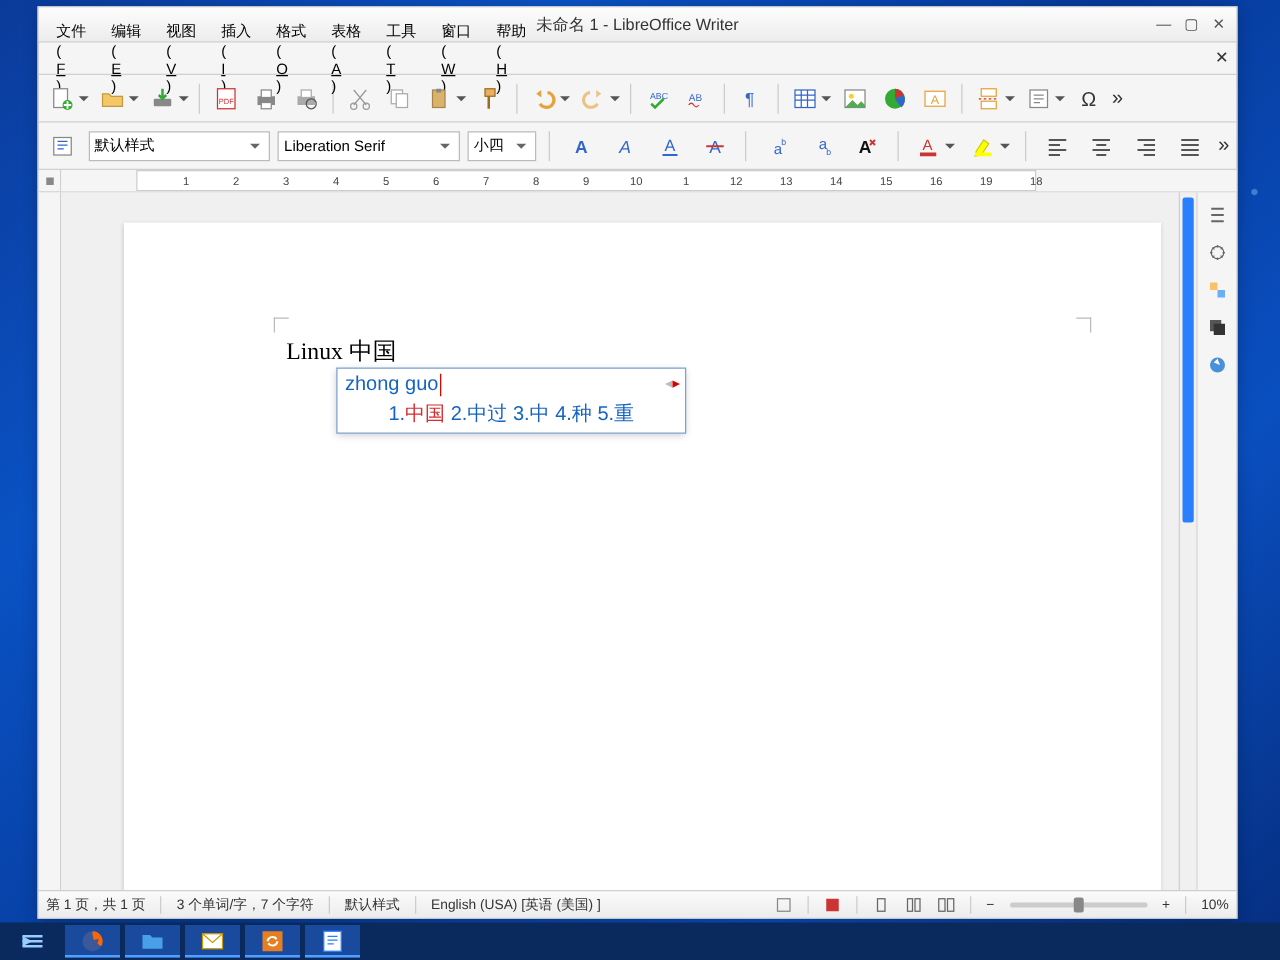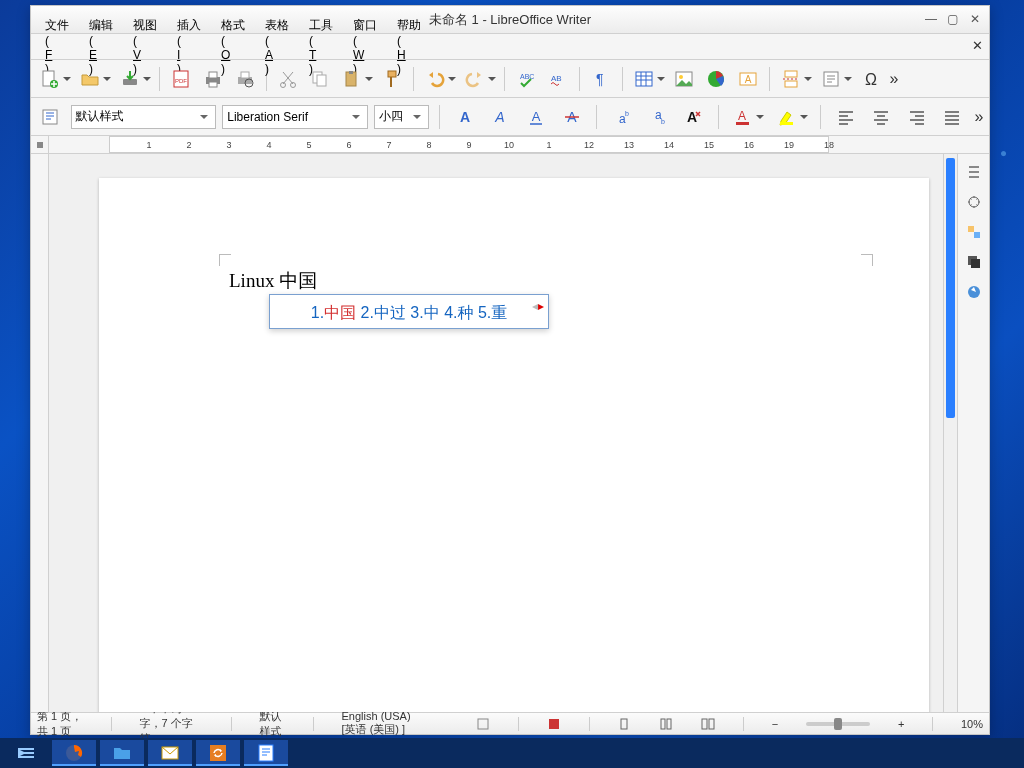--- a/index.html
+++ b/index.html
@@ -51,21 +51,21 @@
 .mm-tl { left:120px; top:76px; border-left:1px solid #bbb; border-top:1px solid #bbb; }
 .mm-tr { right:56px; top:76px; border-right:1px solid #bbb; border-top:1px solid #bbb; }
 .doctext { position:absolute; left:130px; top:90px; font-family:"Liberation Serif", serif; font-size:19px; color:#000; }
 .ime { position:absolute; left:170px; top:116px; width:280px; background:#fff; border:1px solid #7aa0d0; box-shadow:0 2px 6px rgba(0,0,0,.2); padding:4px 6px; font-size:16px; }
 .ime .preedit { color:#1565c0; position:relative; }
 .ime .caret { display:inline-block; width:1px; height:18px; background:#d00; vertical-align:middle; margin-left:1px; }
 .ime .pager { position:absolute; right:4px; top:4px; font-size:12px; color:#d00; }
 .ime .pager .l { color:#bbb; }
 .ime .cands { margin-top:4px; color:#1565c0;text-align:center; }
 .ime .cands .hot { color:#d32f2f; }
-.statusbar { height:22px; background:linear-gradient(#fbfbfb,#ececec); border-top:1px solid #d0d0d0; display:flex; align-items:center; font-size:11px; color:#333; padding:0 6px; gap:28px; }
+.statusbar { height:22px; background:linear-gradient(#fbfbfb,#ececec); border-top:1px solid #d0d0d0; display:flex; align-items:center; font-size:11px; color:#333; padding:0 6px; gap:12px; }
 .statusbar .sep2 { width:1px; height:14px; background:#ccc; }
 .statusbar .spacer { flex:1; }
 .zoom-slider { width:110px; height:4px; background:#ccc; position:relative; border-radius:2px; }
 .zoom-slider .tick { position:absolute; left:50%; top:-3px; width:1px; height:10px; background:#888; }
 .zoom-slider .knob { position:absolute; left:50%; top:-4px; width:8px; height:12px; background:#888; transform:translateX(-50%); border-radius:2px; }
 .taskbar { position:absolute; left:0; right:0; bottom:0; height:30px; background:#0a2a5e; display:flex; align-items:center; padding:0 4px; gap:4px; }
 .taskbar .tbitem { width:44px; height:26px; display:flex; align-items:center; justify-content:center; }
 .taskbar .tbitem.active { background:#1a4a9e; box-shadow:inset 0 -2px 0 #4fa0ff; }
 .ime-indicator { position:absolute; right:200px; bottom:6px; width:22px; height:22px; background:#fff; border:1px solid #c00; color:#c00; font-size:14px; display:flex; align-items:center; justify-content:center; font-weight:bold; }
 svg { display:block; }
@@ -388,20 +388,21 @@
   <div class="content">
     <div class="editarea">
       <div class="vruler"></div>
       <div class="page-scroll">
         <div class="page">
           <div class="margin-mark mm-tl"></div>
           <div class="margin-mark mm-tr"></div>
           <div class="doctext">Linux 中国</div>
           <div class="ime">
             <div class="pager"><span class="l">◂</span><span>▸</span></div>
+            <div class="preedit"><span>zhong guo</span><span class="caret"></span></div>
             <div class="cands" id="ime-cands"><span>1.</span><span class="hot">中国</span> <span>2.</span><span class="">中过</span> <span>3.</span><span class="">中</span> <span>4.</span><span class="">种</span> <span>5.</span><span class="">重</span> </div>
           </div>
         </div>
       </div>
       <div class="v-scrollbar">
           <div class="thumb"></div>
         </div>
       <div class="sidepanel">
         <div class="sidebtn">
             <svg width="16" height="16">

